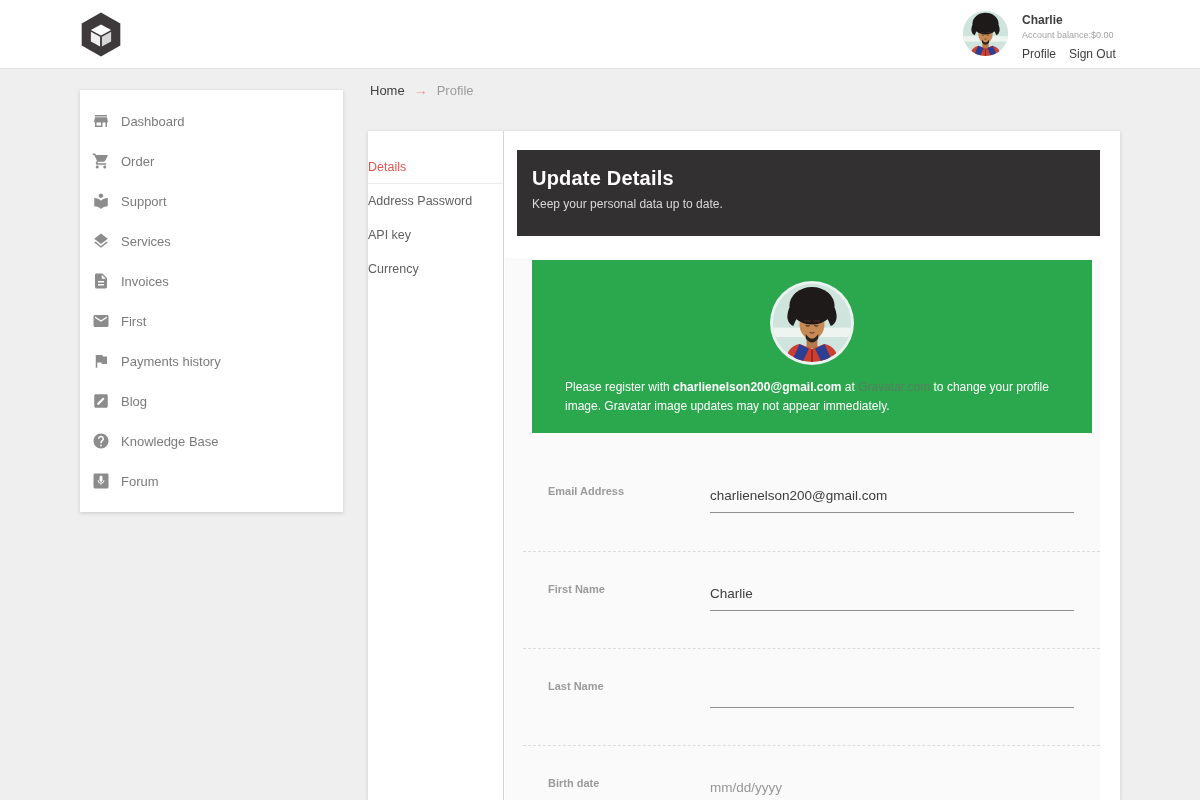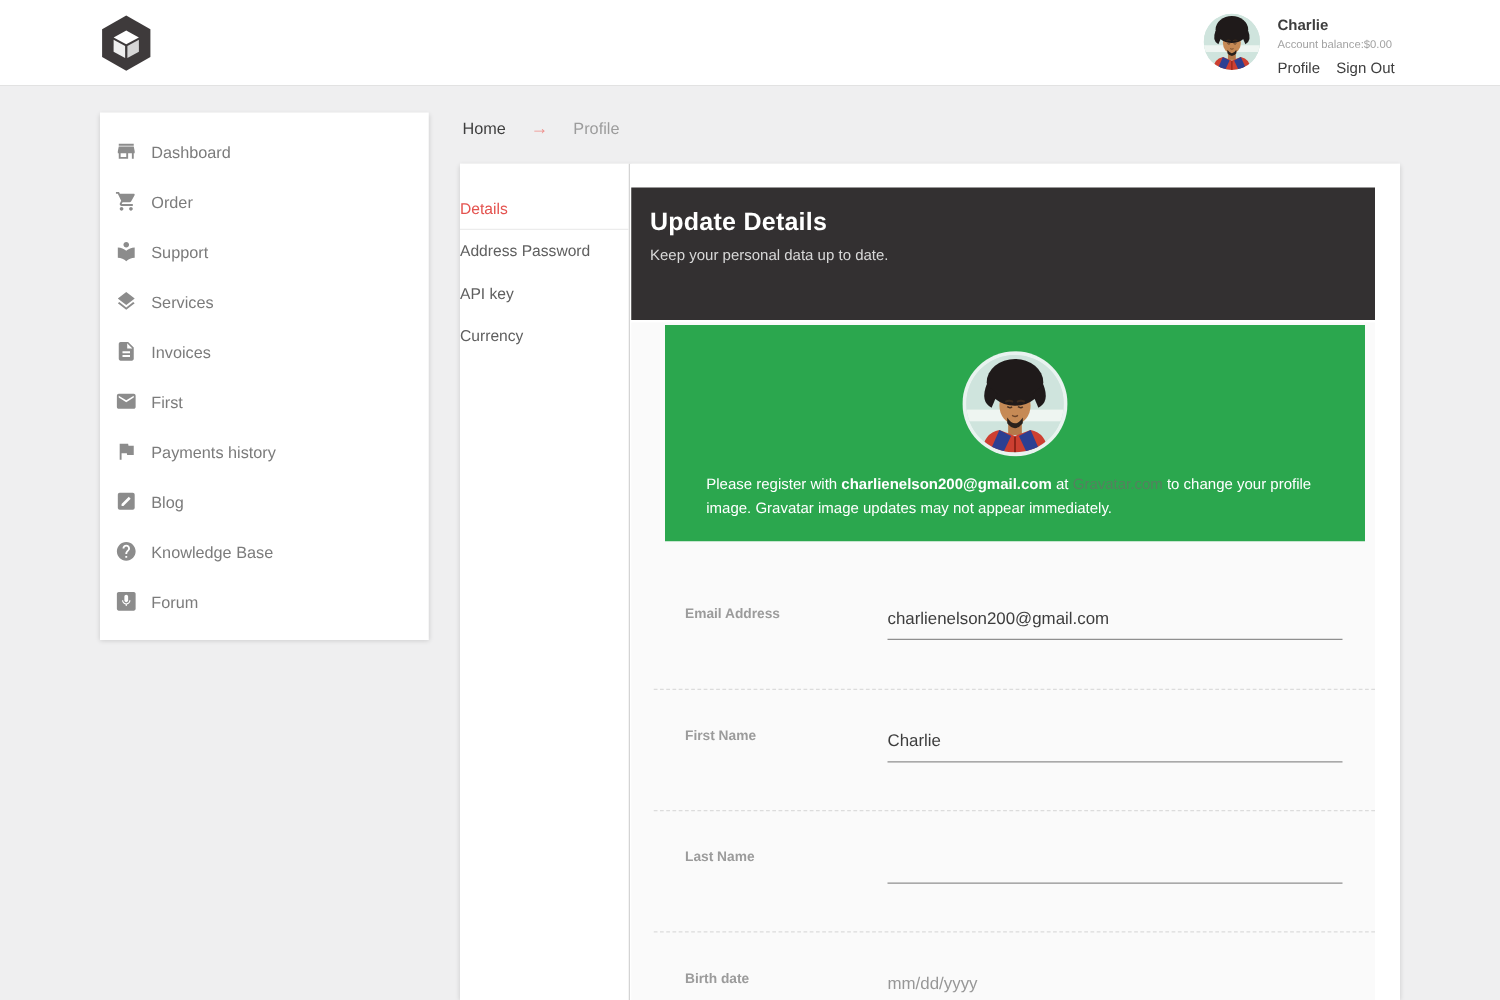--- a/index.html
+++ b/index.html
@@ -33,37 +33,37 @@
     position:absolute; left:80px; top:90px; width:263px; height:422px;
     background:#fff; box-shadow:0 1px 4px rgba(0,0,0,.16);
     padding-top:11px;
   }
   .side-item { height:40px; display:flex; align-items:center; padding-left:12px; gap:11px; cursor:pointer; }
   .side-icon { width:18px; height:18px; color:#8c8c8c; flex:0 0 18px; }
   .side-icon svg { width:18px; height:18px; display:block; }
   .side-label { font-size:13px; color:#7b7b7b; }
 
   
-  .breadcrumb { position:absolute; left:370px; top:94px; display:flex; align-items:center; gap:20px; font-size:13px; }
+  .breadcrumb { position:absolute; left:370px; top:82px; display:flex; align-items:center; gap:9px; font-size:13px; }
   .crumb-home { color:#3f3f3f; cursor:pointer; }
   .crumb-arrow { color:#ee908d; font-size:14px; }
   .crumb-current { color:#9c9c9c; }
 
   
   .card {
     position:absolute; left:368px; top:131px; width:752px; height:669px;
     background:#fff; box-shadow:0 1px 4px rgba(0,0,0,.16);
   }
   .tabcol { position:absolute; left:0; top:0; bottom:0; width:136px; border-right:1px solid #d4d4d4; padding-top:19px; background:#fff; }
   .tab { height:34px; line-height:34px; font-size:12.5px; color:#5f5f5f; cursor:pointer; }
   .tab.active { color:var(--accent-red); border-bottom:1px solid #ececec; }
 
   .content { position:absolute; left:137px; top:0; right:0; bottom:0; background:#fff; }
 
-  .dark-head { margin:19px 20px 0 0; height:106px; background:var(--dark-panel); padding:17px 15px 0 15px; }
+  .dark-head { margin:19px 20px 0 12px; height:86px; background:var(--dark-panel); padding:17px 15px 0 15px; }
   .dark-head h1 { margin:0; font-size:20px; font-weight:bold; color:#fff; letter-spacing:.2px; }
   .dark-head p { margin:7px 0 0; font-size:12px; color:#d8d8d8; }
 
   .form-section { position:absolute; left:0; right:20px; top:127px; bottom:0; background:#fafafa; }
 
   .gravatar-banner {
     margin:2px 8px 0 27px; height:173px; background:var(--green);
     color:#fff; padding-top:21px; overflow:hidden;
   }
   .banner-avatar {

